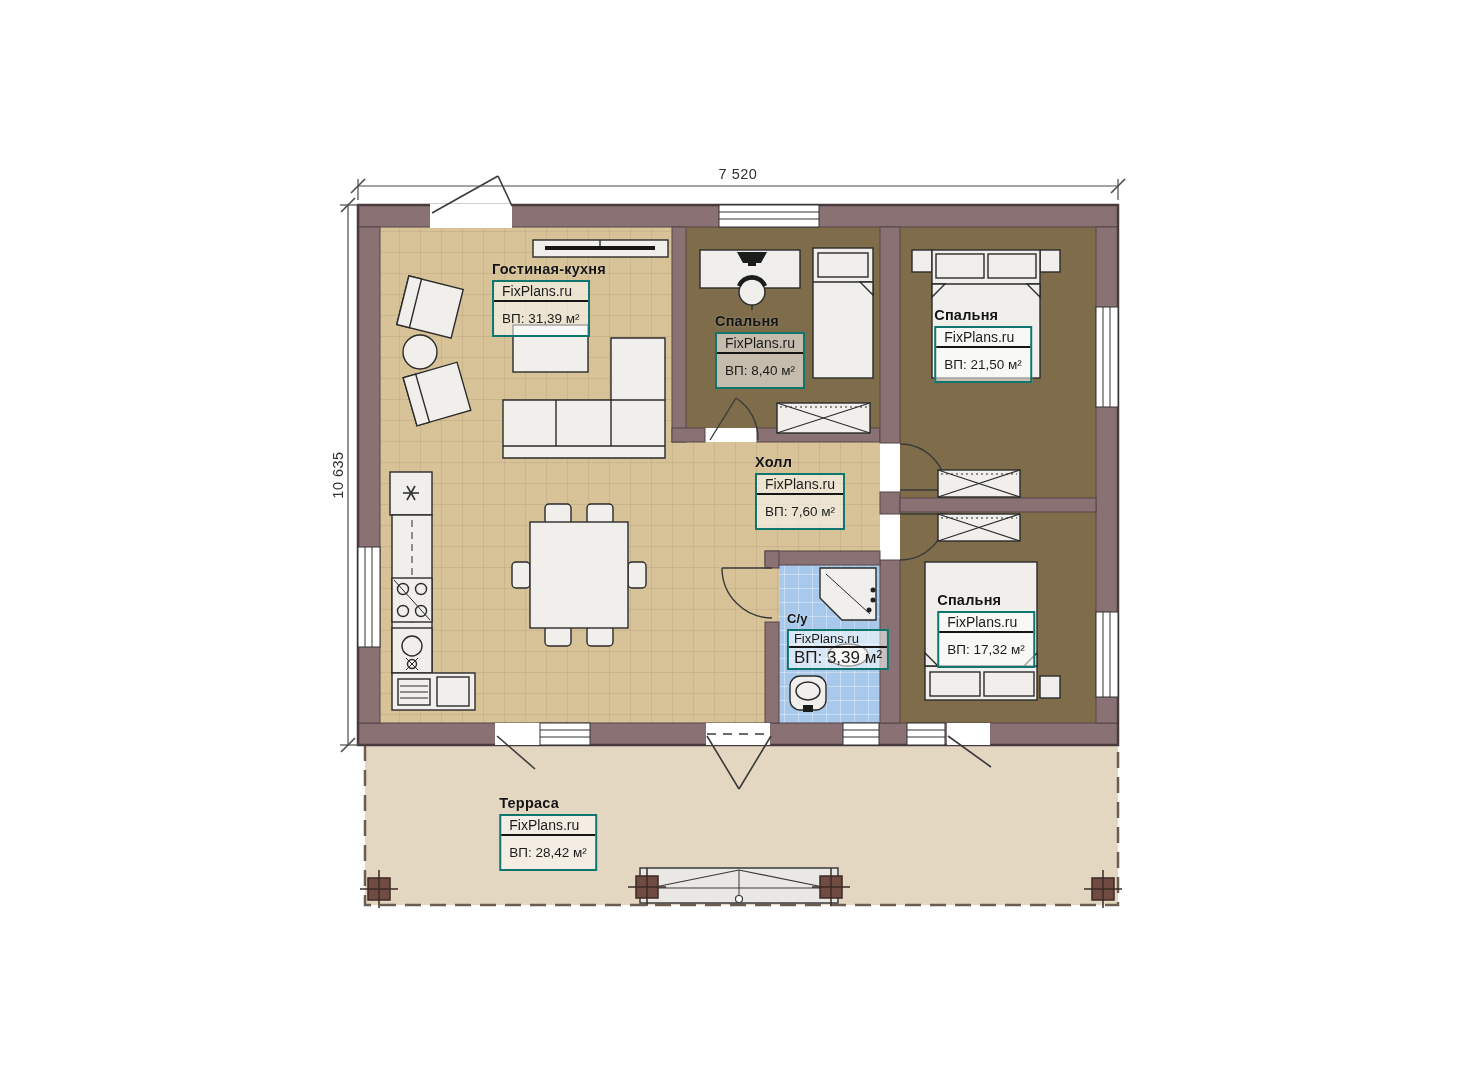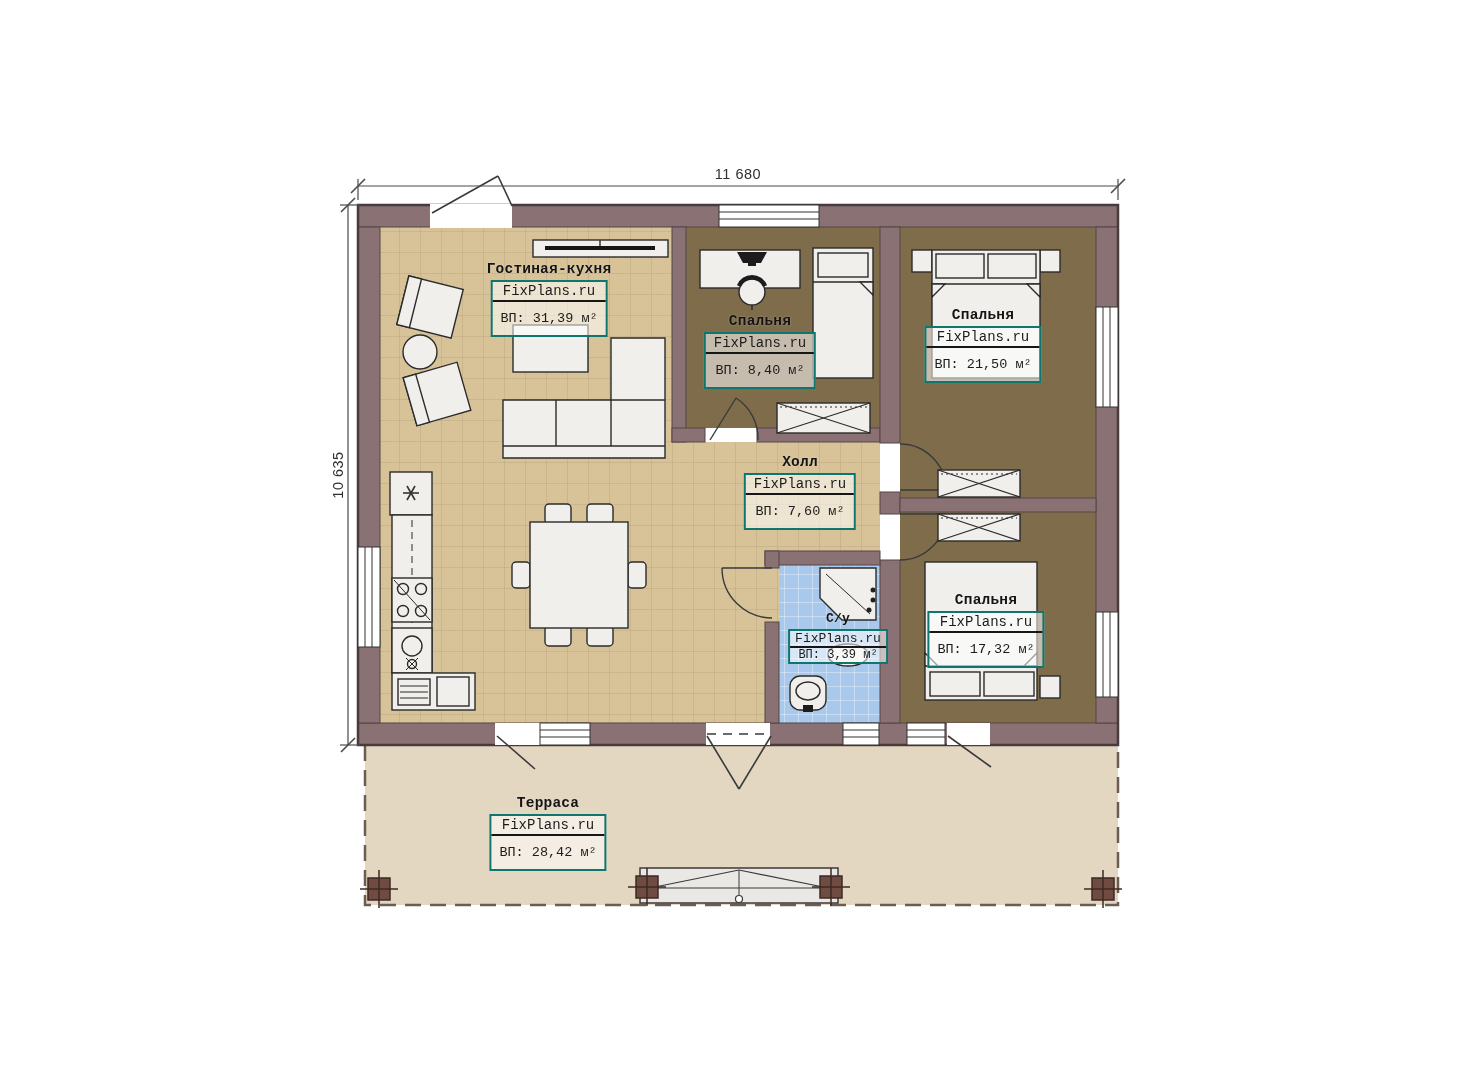--- a/index.html
+++ b/index.html
@@ -8,39 +8,39 @@
     background:#ffffff;
     font-family:"Liberation Sans","DejaVu Sans",sans-serif;
     color:#1a1a1a;
   }
   #plan{position:absolute;left:0;top:0;width:1473px;height:1080px;}
   #plan svg{position:absolute;left:0;top:0;}
 
   
   .room-label{
     position:absolute;transform:translateX(-50%);
-    text-align:center;z-index:5;white-space:nowrap;font-family:Liberation Mono, monospace;
+    z-index:5;white-space:nowrap;
   }
   .room-name{
     font-size:14.5px;font-weight:bold;color:#141414;
     letter-spacing:.2px;margin-bottom:3px;
     text-shadow:0 0 2px rgba(255,255,255,.35);
   }
   .room-box{
     display:inline-block;border:2px solid #0f766e;background:rgba(255,255,255,0.55);
   }
   .room-brand{
     font-size:14px;padding:1px 8px;color:#1c1c1c;
   }
   .room-area{
     font-size:13.5px;padding:9px 8px;border-top:2px solid #161616;color:#1c1c1c;
   }
   .bath .room-name{font-size:13px;}
   .bath .room-brand{font-size:13px;padding:0 5px;}
-  .bath .room-area{font-size:12px;padding:0 5px;}
+  .bath .room-area{font-size:17px;padding:0 5px;}
 
   
   .dim{
     position:absolute;font-size:14.5px;color:#2f2f2f;z-index:4;letter-spacing:.5px;
   }
   .dim-top{transform:translateX(-50%);}
   .dim-left{transform:translate(-50%,-50%) rotate(-90deg);transform-origin:center;}
 </style>
 </head>
 <body>
@@ -357,21 +357,21 @@
     <line x1="1118" y1="179" x2="1118" y2="200"></line>
 
     <line x1="348" y1="205" x2="348" y2="745"></line>
     <line x1="341" y1="212" x2="355" y2="198" stroke-width="1.6"></line>
     <line x1="341" y1="752" x2="355" y2="738" stroke-width="1.6"></line>
     <line x1="340" y1="205" x2="360" y2="205"></line>
     <line x1="340" y1="745" x2="360" y2="745"></line>
   </g>
 </svg>
 
-  <div class="dim dim-top" style="left:738px;top:166px;">11 680</div>
+  <div class="dim dim-top" style="left:738px;top:166px;">7 520</div>
   <div class="dim dim-left" style="left:338px;top:475px;">10 635</div>
 
   <div class="room-label" style="left:549px;top:261px;">
     <div class="room-name">Гостиная-кухня</div>
     <div class="room-box">
       <div class="room-brand">FixPlans.ru</div>
       <div class="room-area">ВП: 31,39 м²</div>
     </div>
   </div>
 

